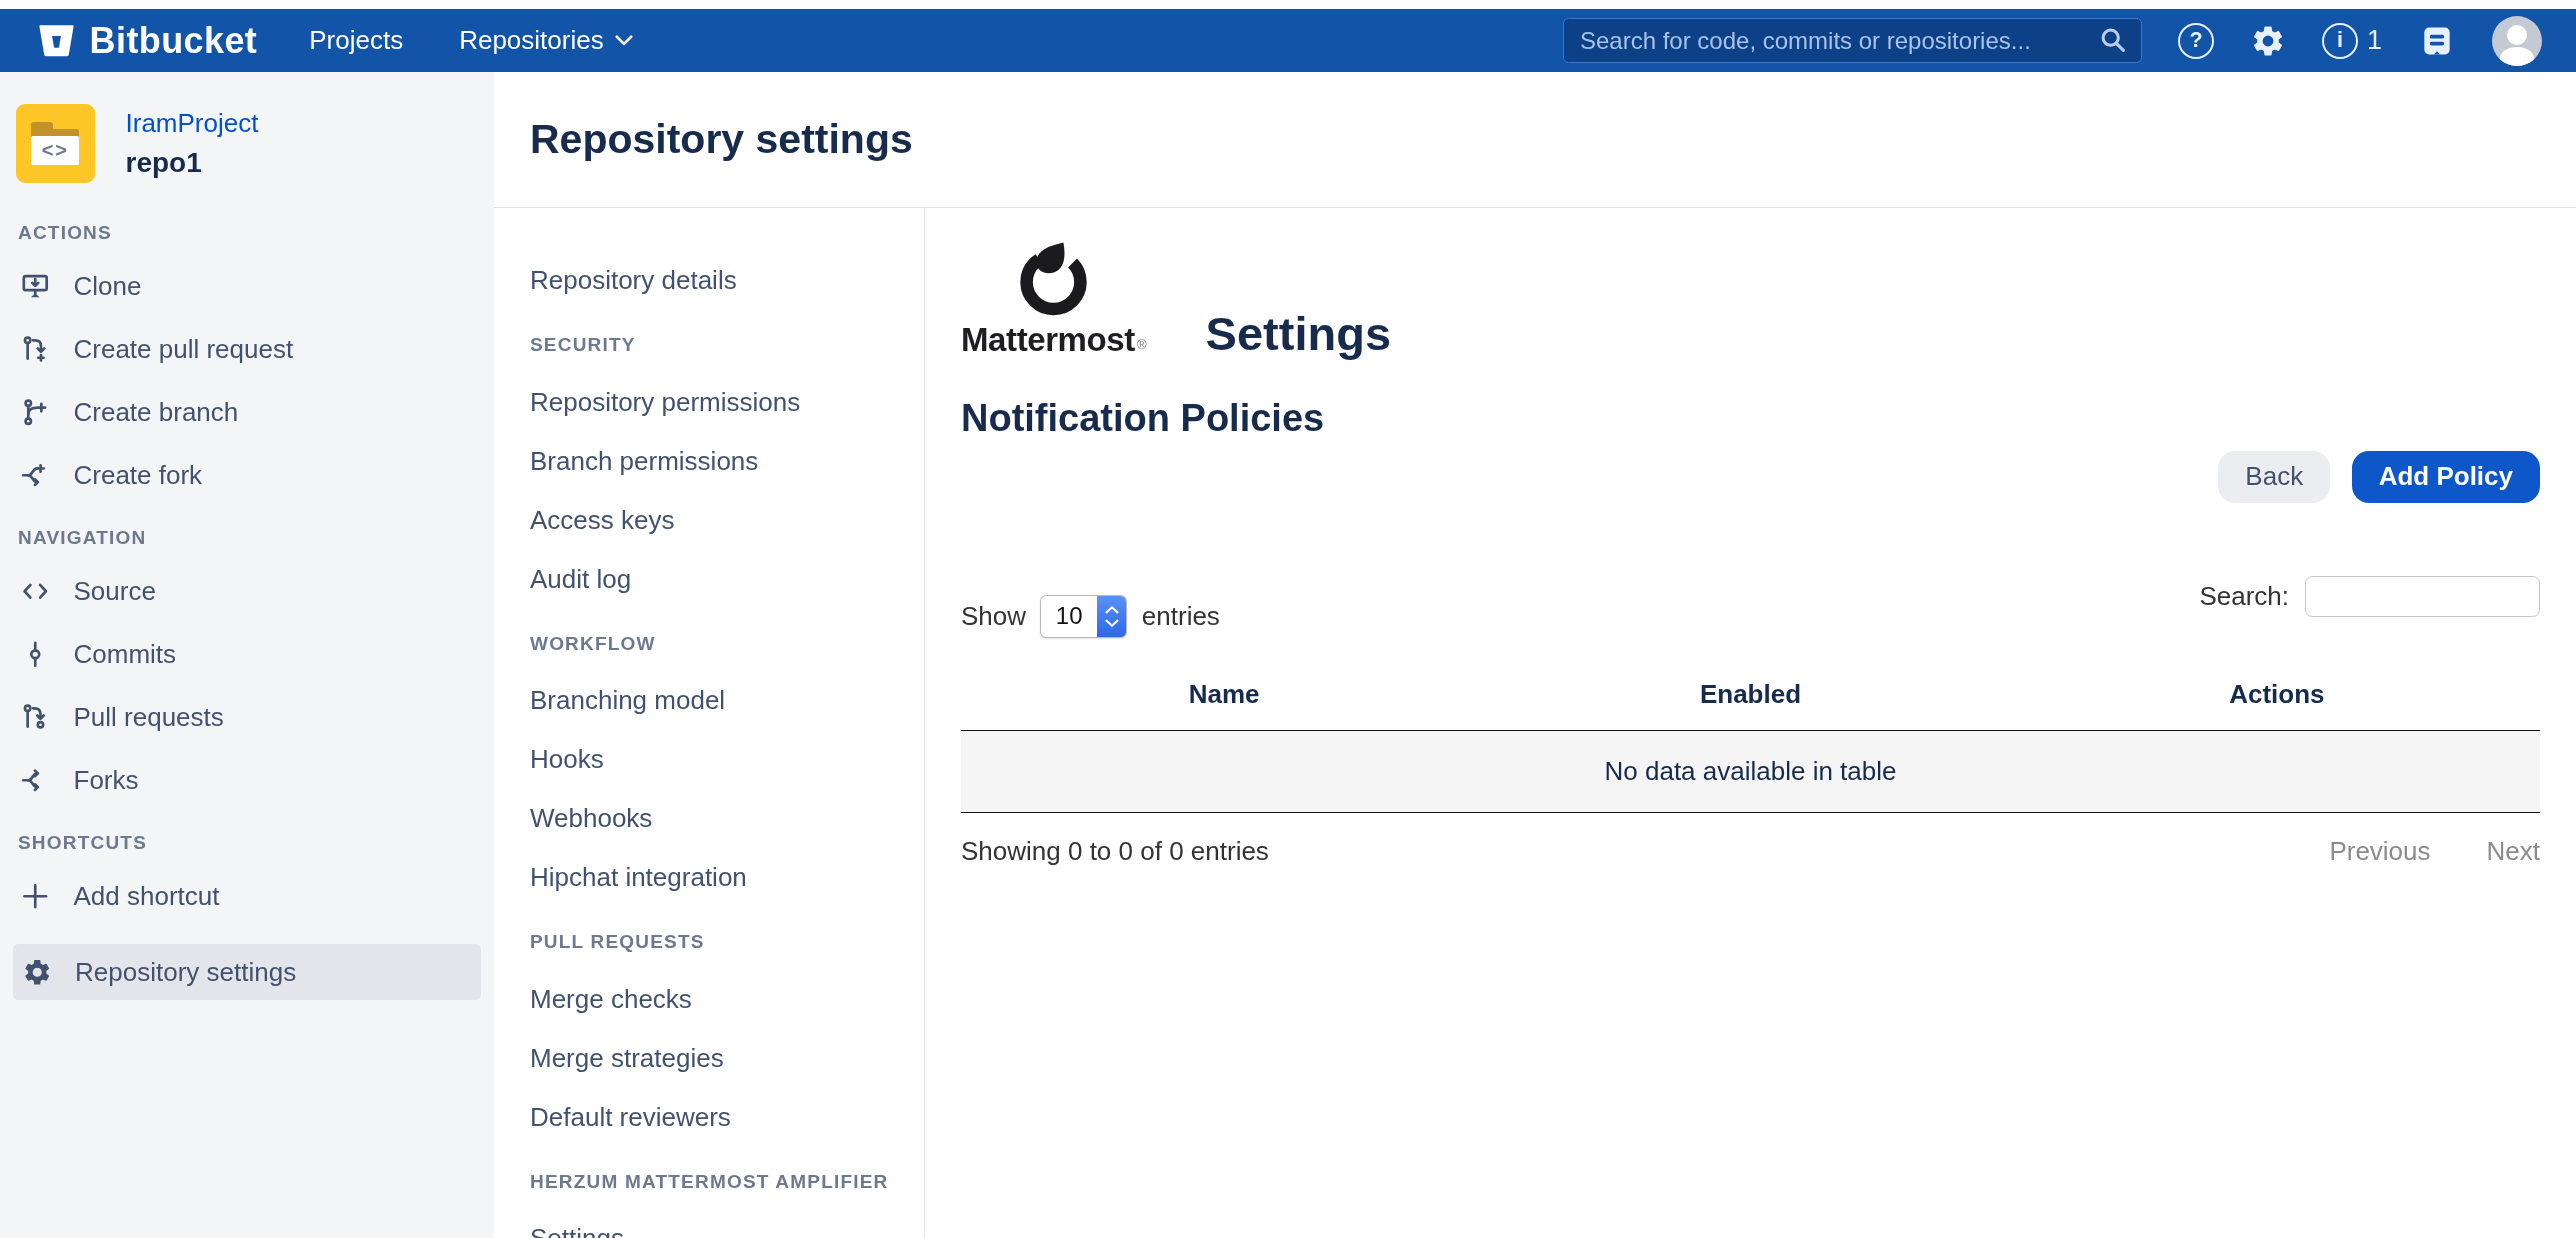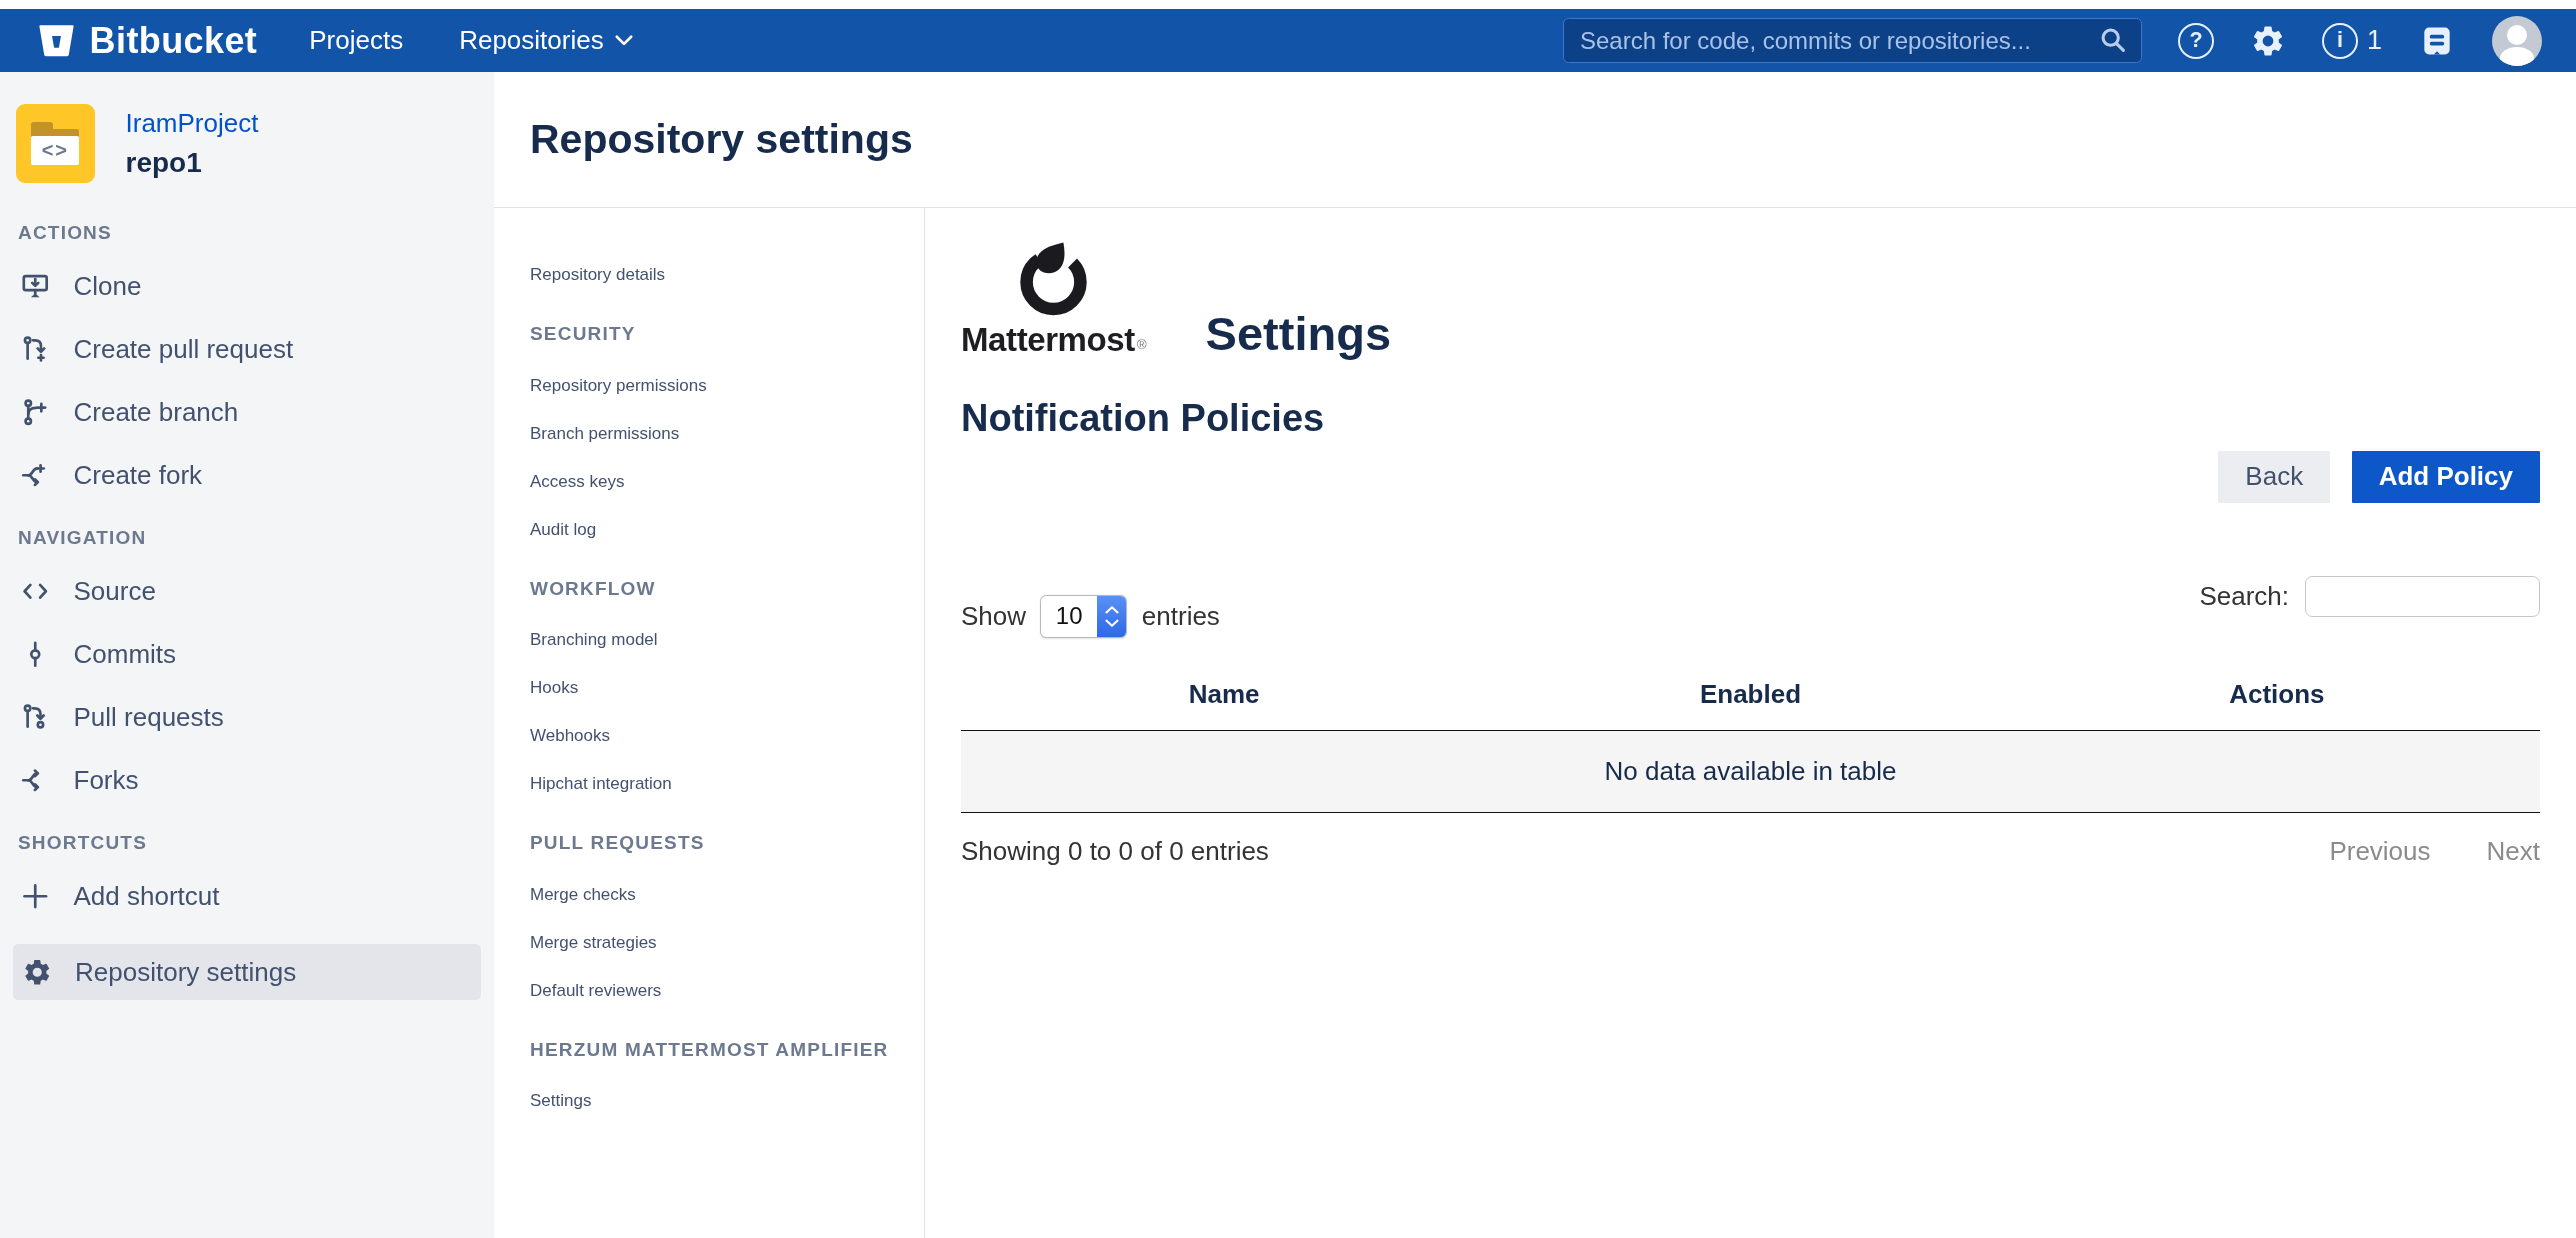--- a/index.html
+++ b/index.html
@@ -65,38 +65,38 @@
   
   .content { flex:1; display:flex; flex-direction:column; min-width:0; }
   .content-head { height:136px; flex:0 0 136px; display:flex; align-items:center;
     padding-left:36px; border-bottom:1.8px solid #E0E2E7; }
   .page-title { font-size:41px; font-weight:bold; color:#172B4D; }
   .content-body { flex:1; display:flex; min-height:0; }
 
   
   .settings-menu { width:431px; flex:0 0 431px; border-right:1.8px solid #E0E2E7;
     padding:57px 0 0 36px; }
-  .menu-item { display:block; color:#42526E; font-size:17px; margin-bottom:28px; cursor:pointer;
+  .menu-item { display:block; color:#42526E; font-size:26px; margin-bottom:28px; cursor:pointer;
     text-decoration:none; }
   .menu-title { font-size:19px; font-weight:bold; color:#6C798F; letter-spacing:1.2px;
     margin:38px 0 30.5px; }
 
   
   .panel { flex:1; padding:30.5px 36px 0; min-width:0; }
   .mm-header { display:flex; align-items:flex-end; gap:59px; }
   .mm-logo { display:flex; flex-direction:column; align-items:center; }
   .mm-logo svg { width:101px; height:79px; }
   .mm-wordline { display:flex; align-items:flex-start; margin-top:3.6px; }
   .mm-word { font-size:33px; font-weight:bold; color:#1E1E22; letter-spacing:-0.4px; }
   .mm-reg { font-size:13.5px; color:#7A7A7A; margin-top:16px; margin-left:1.8px; }
   .mm-settings { font-size:47px; font-weight:bold; color:#172B4D; line-height:1;
     margin-bottom:1.8px; }
   .subheading { font-size:38px; font-weight:bold; color:#172B4D; margin-top:38px; }
   .btn-row { display:flex; justify-content:flex-end; gap:21.5px; margin-top:10.8px; }
-  .btn { height:52px; border:none; border-radius:1px; font-family:"Liberation Sans",sans-serif;
+  .btn { height:52px; border:none; border-radius:17px; font-family:"Liberation Sans",sans-serif;
     font-size:26px; display:flex; align-items:center; justify-content:center; cursor:pointer; }
   .btn-back { background:#ECEDF0; color:#42526E; padding:0 27px; }
   .btn-add { background:#0D57C9; color:#fff; font-weight:bold; padding:0 27px; }
   .controls { display:flex; justify-content:space-between; align-items:center; margin-top:52px; }
   .show-group { display:flex; align-items:center; gap:14.4px; font-size:26px; color:#333;margin-top:40px; }
   .select { display:inline-flex; height:43px; background:#fff; border:0.9px solid #B9B9B9;
     border-radius:6.3px; overflow:hidden; box-shadow:0 0.9px 1.8px rgba(0,0,0,.12); cursor:pointer; }
   .select .val { width:56px; display:flex; align-items:center; padding-left:14.4px;
     font-size:24px; color:#111; }
   .select .stepper { width:29px; background:linear-gradient(#5A91F5,#2E68E6);

